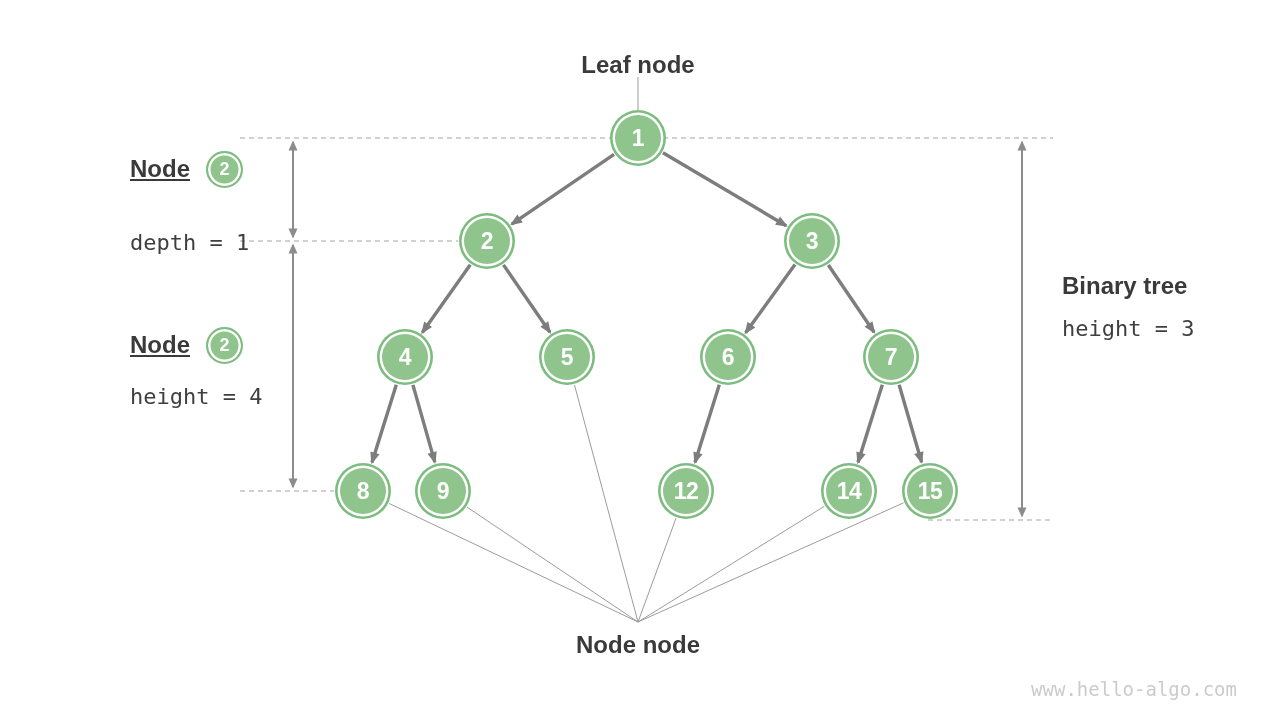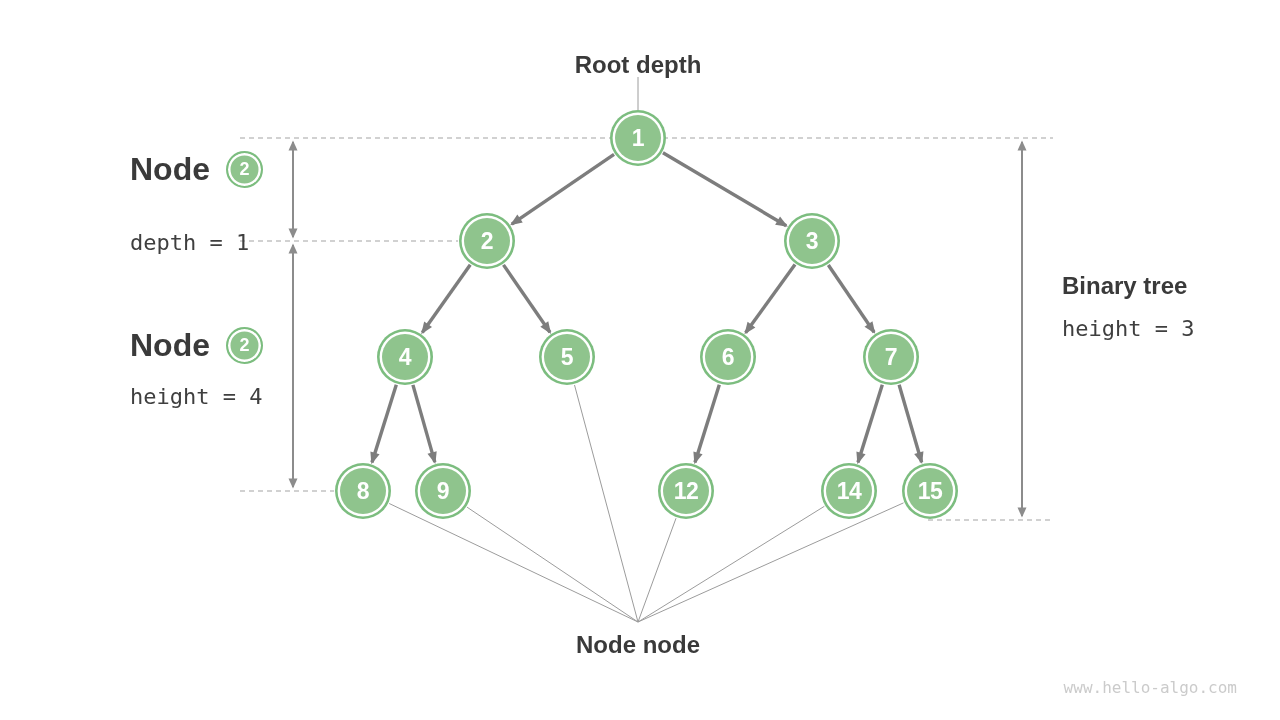--- a/index.html
+++ b/index.html
@@ -9,39 +9,39 @@
   }
   #diagram-svg { position:absolute; left:0; top:0; }
 
   .lbl {
     position:absolute; color:var(--label-text,#3a3a3a);
     font-weight:700; font-size:24px; line-height:28px; white-space:nowrap;
   }
   .lbl.centered { transform:translateX(-50%); }
 
   .ann { position:absolute; display:flex; align-items:center; gap:16px; height:44px; }
-  .ann-title { font-weight:700; font-size:32px; color:var(--label-text,#3a3a3a); }
+  .ann-title { font-weight:700; font-size:24px; color:var(--label-text,#3a3a3a);text-decoration:underline; }
 
   .badge {
     width:33px; height:33px; border-radius:50%;
     background:var(--node-fill,#8FC48D);
     border:2.5px solid var(--node-ring,#7CBD7F);
     box-shadow: inset 0 0 0 2.5px #ffffff;
     display:flex; align-items:center; justify-content:center;
   }
   .badge-num { color:#fff; font-size:18px; font-weight:600; }
 
   .code {
     position:absolute; font-family:"DejaVu Sans Mono", monospace;
     font-size:22px; line-height:26px; color:#3f3f3f; white-space:nowrap;
   }
 
   .watermark {
     position:absolute; font-family:"DejaVu Sans Mono", monospace;
-    font-size:16px; color:var(--watermark,#cbcbcb); white-space:nowrap;
+    font-size:19px; color:var(--watermark,#cbcbcb); white-space:nowrap;
   }
 
   .node-text {
     font-family:"Liberation Sans", sans-serif;
     font-size:23px; font-weight:600; letter-spacing:-0.5px; fill:#ffffff;
   }
 </style>
 </head>
 <body>
 
@@ -148,21 +148,21 @@
         <text x="849" y="491" dy="0.36em" text-anchor="middle" class="node-text">14</text>
       </g>
       <g>
         <circle cx="930" cy="491" r="28" fill="#7CBD7F"></circle>
         <circle cx="930" cy="491" r="25.4" fill="#ffffff"></circle>
         <circle cx="930" cy="491" r="23" fill="#8FC48D"></circle>
         <text x="930" y="491" dy="0.36em" text-anchor="middle" class="node-text">15</text>
       </g>
     </svg>
 
-  <div class="lbl centered" style="left:638px; top:51px;">Root depth</div>
+  <div class="lbl centered" style="left:638px; top:51px;">Leaf node</div>
 
   <div class="ann" style="left:130px; top:147px;">
     <span class="ann-title">Node</span>
     <span class="badge">
       <span class="badge-num">2</span>
     </span>
   </div>
   <div class="code" style="left:130px; top:206px;margin-top:24px;">depth = 1</div>
 
   <div class="ann" style="left:130px; top:323px;">

